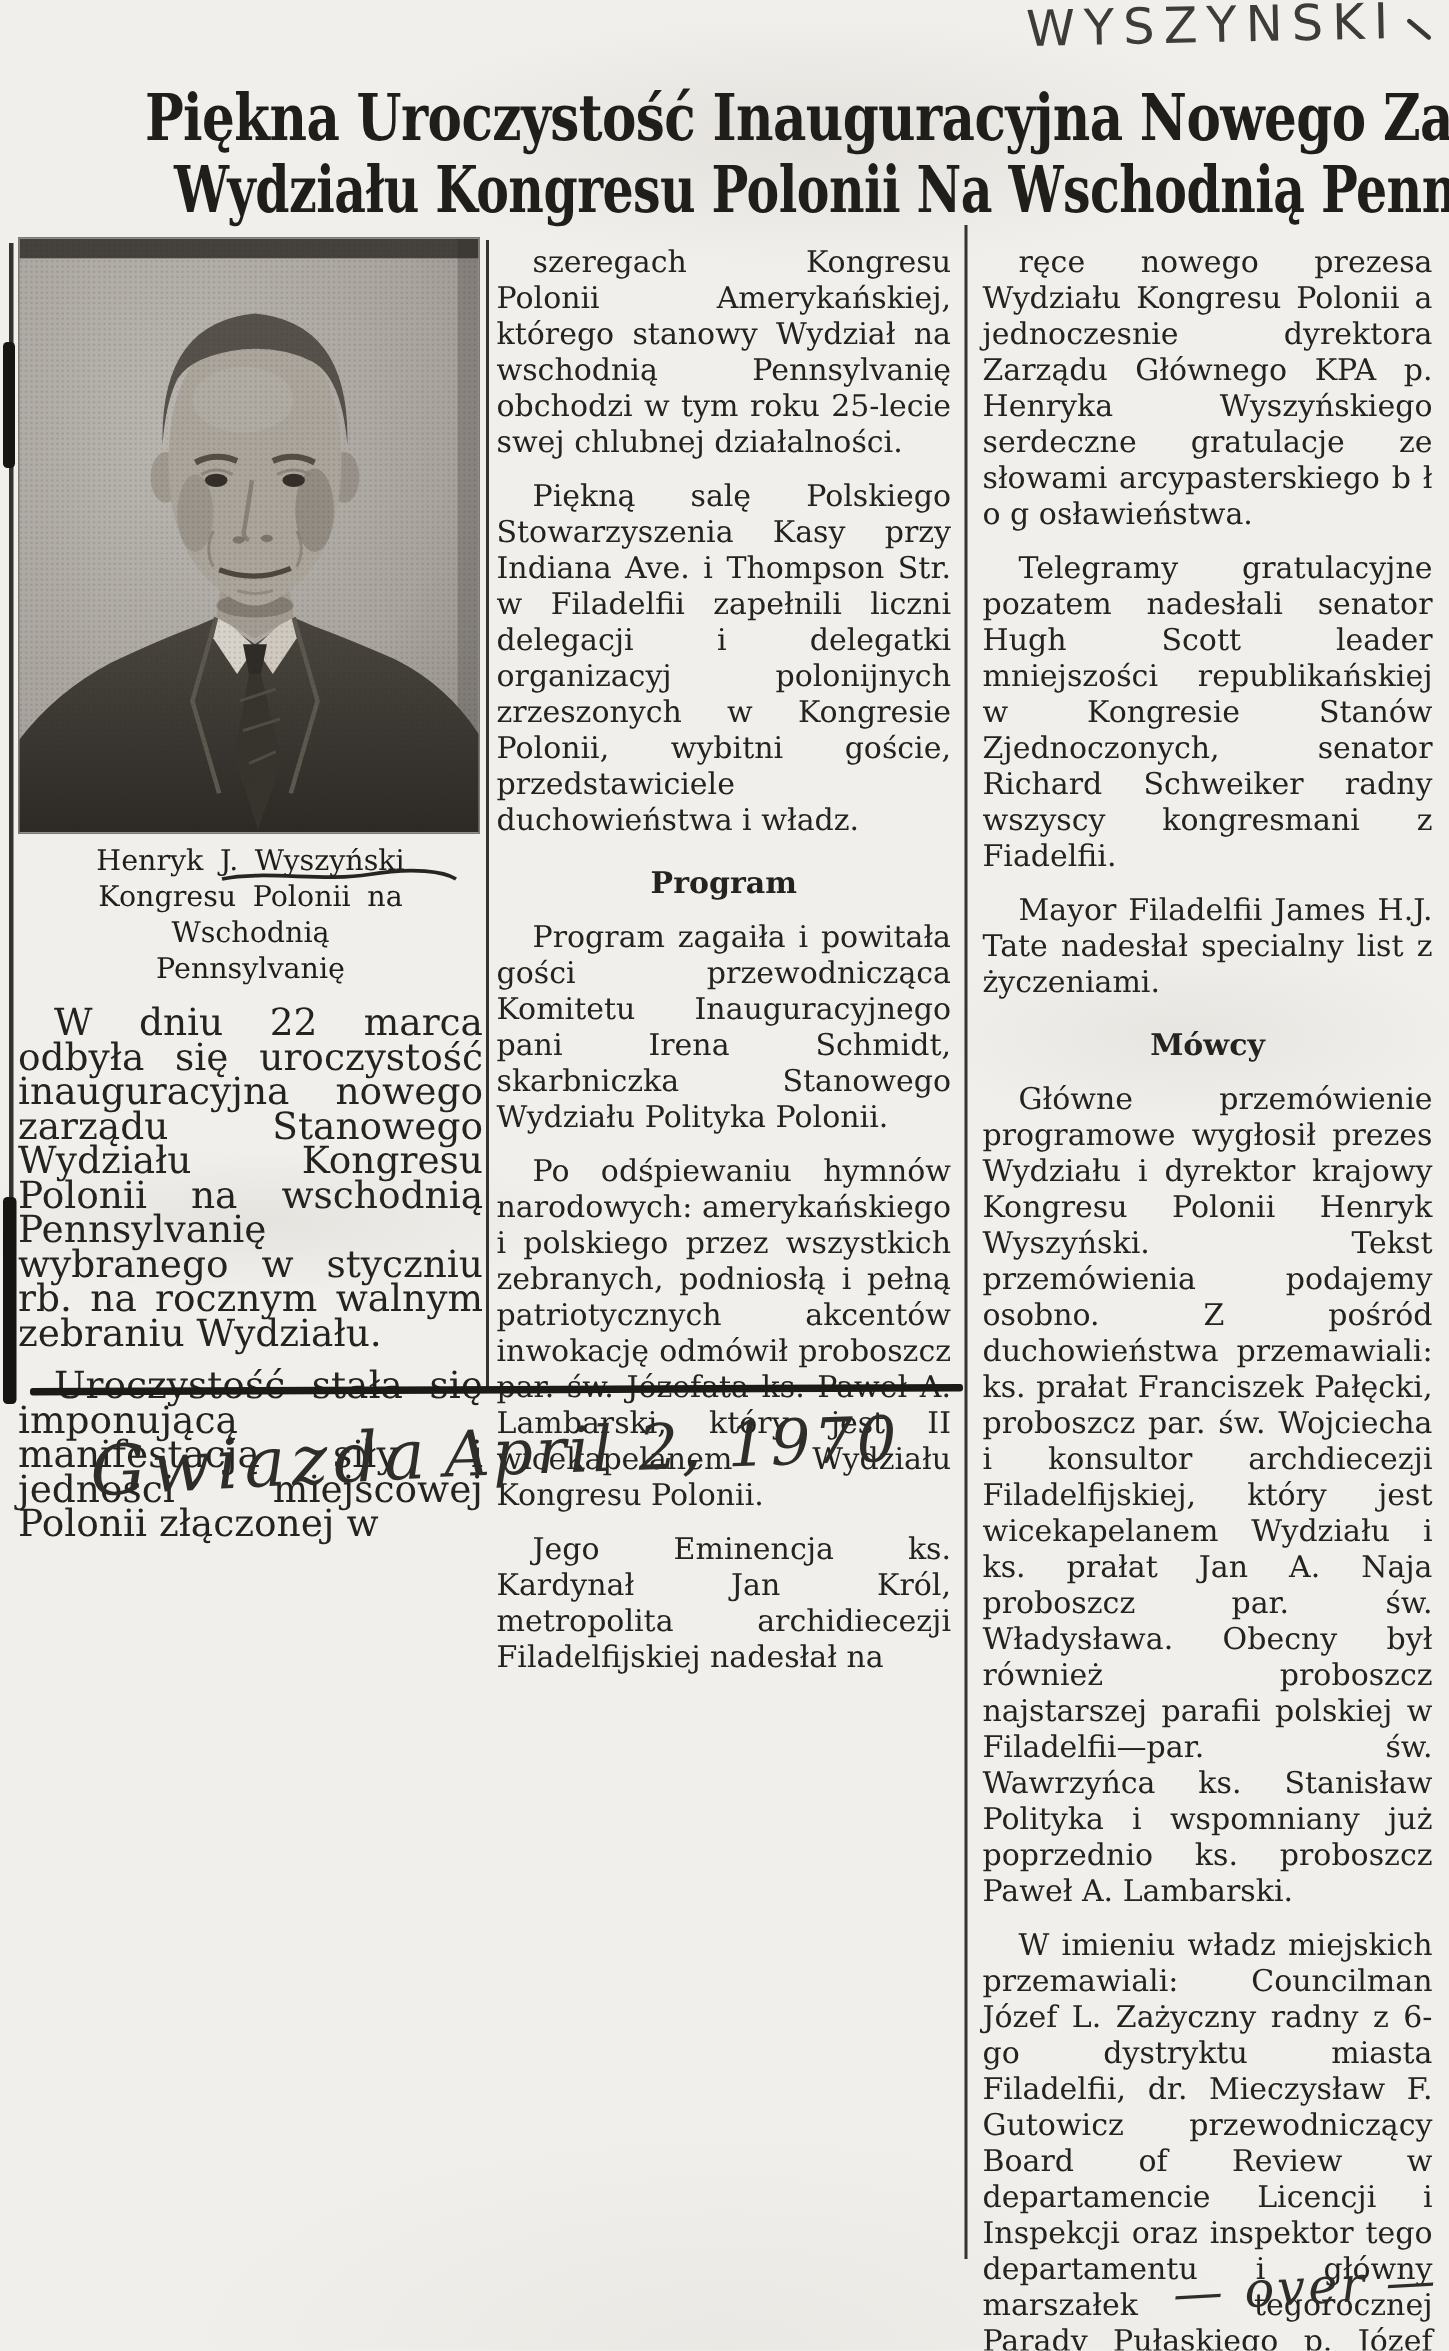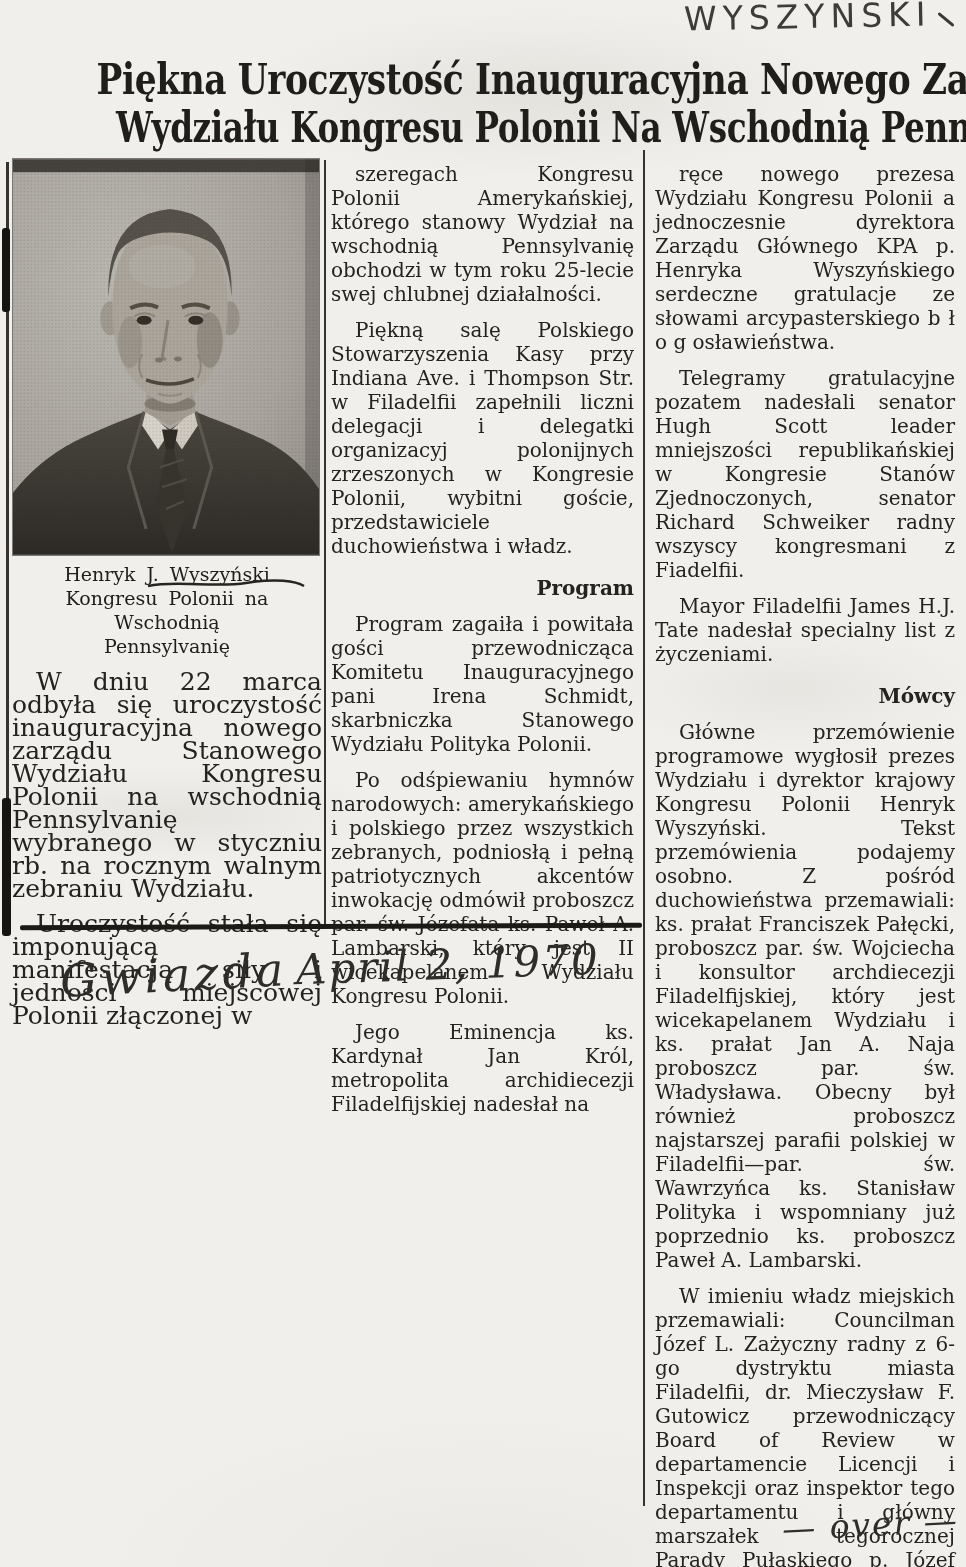--- a/index.html
+++ b/index.html
@@ -26,21 +26,21 @@
   .hl1{top:0;transform:scaleX(0.80);}
   .hl2{top:48px;transform:scaleX(0.76);}
 
   
   .col{position:absolute;text-align:justify;font-size:20px;line-height:24px;color:#24231f;}
   .col1{left:12px;top:158px;width:310px;}
   .col2{left:331px;top:150px;width:303px;}
   .col3{left:655px;top:150px;width:300px;}
   .body-p{margin:12px 0 5px 0;text-indent:24px;}
   .col1 .body-p{font-size:25px;line-height:23px;}
-  .sec-heading{font-weight:700;margin:18px 0 6px 0;font-size:20px;text-align:right;}
+  .sec-heading{font-weight:700;margin:18px 0 6px 0;font-size:20px;text-align:center;}
 
   
   .photo{margin:0 0 6px 0;width:308px;height:398px;border:1px solid #7c7873;box-sizing:border-box;display:block;background:#aaa59f;}
   .caption{text-align:center;font-weight:400;font-size:19px;line-height:24px;margin:0 0 8px 0;word-spacing:5px;color:#1f1e1a;}
 
   
   .rule-v{position:absolute;background:#36332f;}
   .rule-h{position:absolute;background:#1b1a17;}
   .blob{position:absolute;background:#161512;border-radius:3px;}
 

